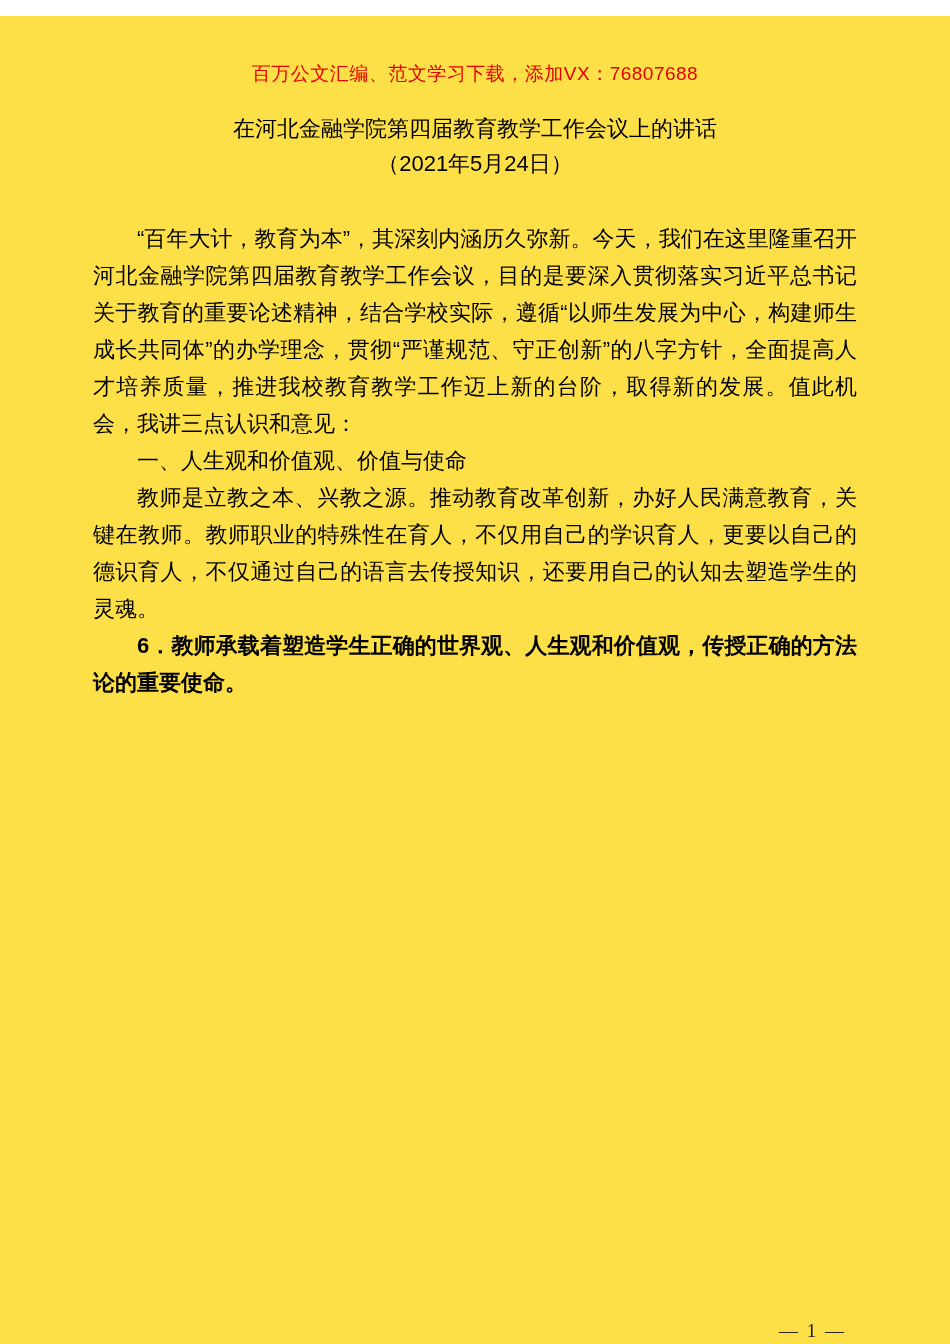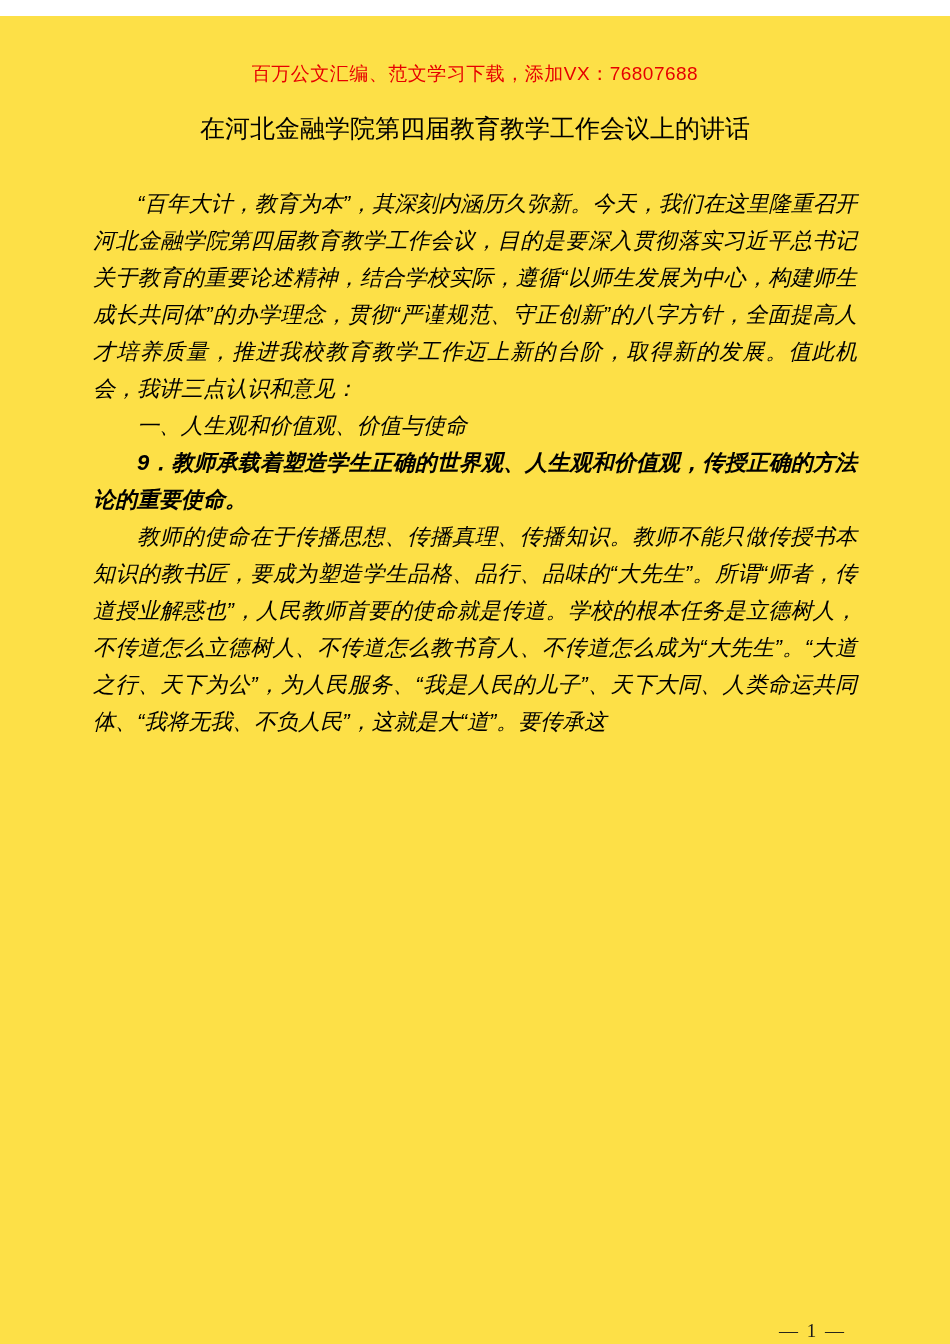--- a/index.html
+++ b/index.html
@@ -20,37 +20,36 @@
   .watermark {
     padding-top: 44px;
     text-align: center;
     font-size: 19px;
     line-height: 27px;
     letter-spacing: 0.5px;
   }
   .title-block {
     margin-top: 24px;
     text-align: center;
-    font-size: 25px;
+    font-size: 22px;
     line-height: 35px;
   }
   .title-block .line {
     white-space: pre;
   }
   .content {
     margin: 39px 93px 0 93px;
     font-size: 22px;
     line-height: 37px;
     text-align: justify;
   }
   .content p {
     margin: 0;
     padding: 0;
     text-indent: 2em;
-    font-style: italic;
   }
   .content p.bold {
     font-weight: 700;
   }
   .page-number {
     position: absolute;
     right: 104px;
     bottom: 18px;
     font-family: "Liberation Serif", "DejaVu Serif", serif;
     font-size: 19px;
@@ -60,24 +59,25 @@
 </style>
 </head>
 <body>
 
 <div class="page">
 
   <div class="watermark" style="color: rgb(230, 0, 0);">百万公文汇编、范文学习下载，添加VX：76807688</div>
 
   <div class="title-block">
     <div class="line">在河北金融学院第四届教育教学工作会议上的讲话</div>
+    <div class="line">（2021年5月24日）</div>
   </div>
 
   <div class="content">
     <p>“百年大计，教育为本”，其深刻内涵历久弥新。今天，我们在这里隆重召开河北金融学院第四届教育教学工作会议，目的是要深入贯彻落实习近平总书记关于教育的重要论述精神，结合学校实际，遵循“以师生发展为中心，构建师生成长共同体”的办学理念，贯彻“严谨规范、守正创新”的八字方针，全面提高人才培养质量，推进我校教育教学工作迈上新的台阶，取得新的发展。值此机会，我讲三点认识和意见：</p>
     <p>一、人生观和价值观、价值与使命</p>
-    <p class="bold">9．教师承载着塑造学生正确的世界观、人生观和价值观，传授正确的方法论的重要使命。</p>
-    <p>教师的使命在于传播思想、传播真理、传播知识。教师不能只做传授书本知识的教书匠，要成为塑造学生品格、品行、品味的“大先生”。所谓“师者，传道授业解惑也”，人民教师首要的使命就是传道。学校的根本任务是立德树人，不传道怎么立德树人、不传道怎么教书育人、不传道怎么成为“大先生”。“大道之行、天下为公”，为人民服务、“我是人民的儿子”、天下大同、人类命运共同体、“我将无我、不负人民”，这就是大“道”。要传承这</p>
+    <p>教师是立教之本、兴教之源。推动教育改革创新，办好人民满意教育，关键在教师。教师职业的特殊性在育人，不仅用自己的学识育人，更要以自己的德识育人，不仅通过自己的语言去传授知识，还要用自己的认知去塑造学生的灵魂。</p>
+    <p class="bold">6．教师承载着塑造学生正确的世界观、人生观和价值观，传授正确的方法论的重要使命。</p>
   </div>
 
   <div class="page-number">— 1 —</div>
 
 </div>
 
 </body></html>

